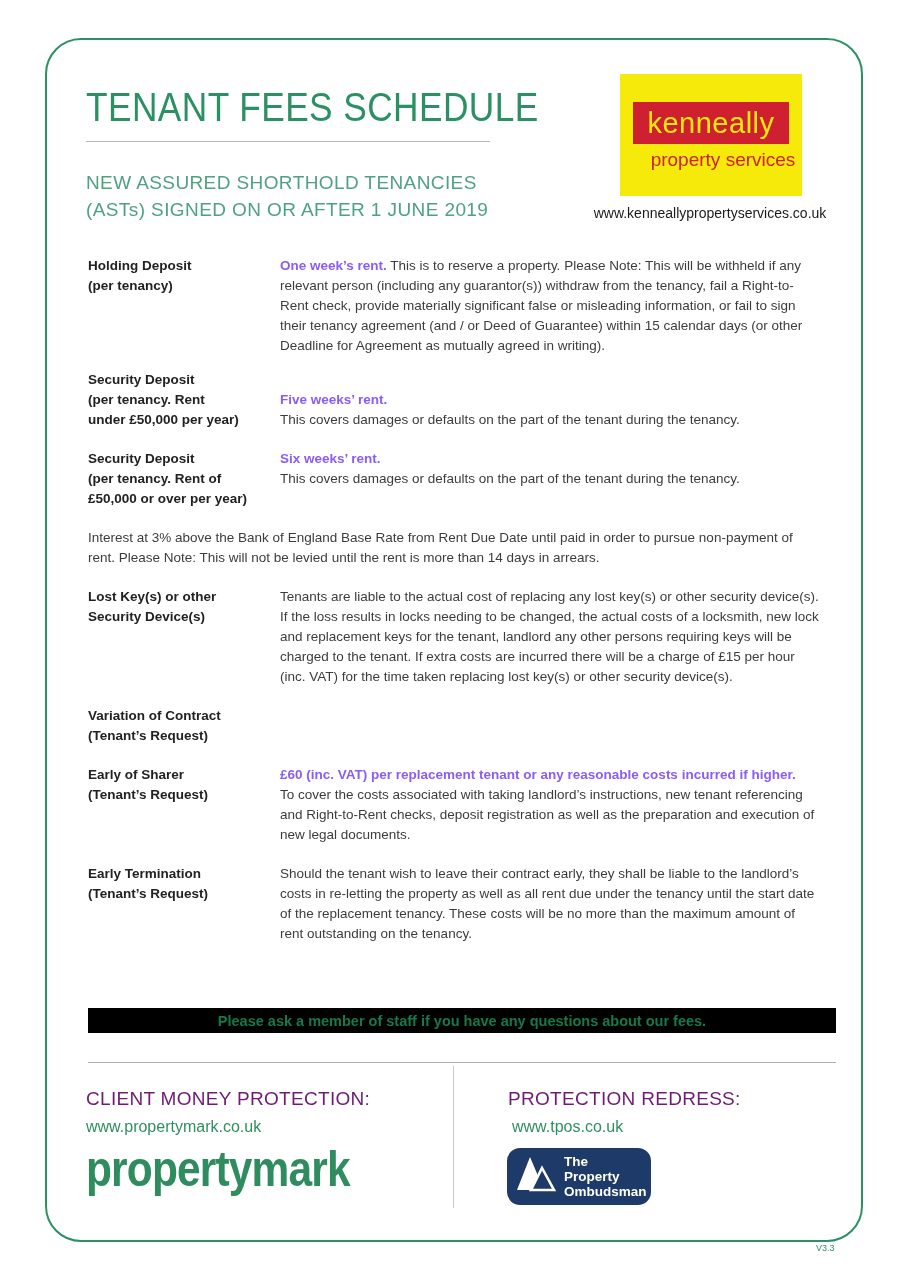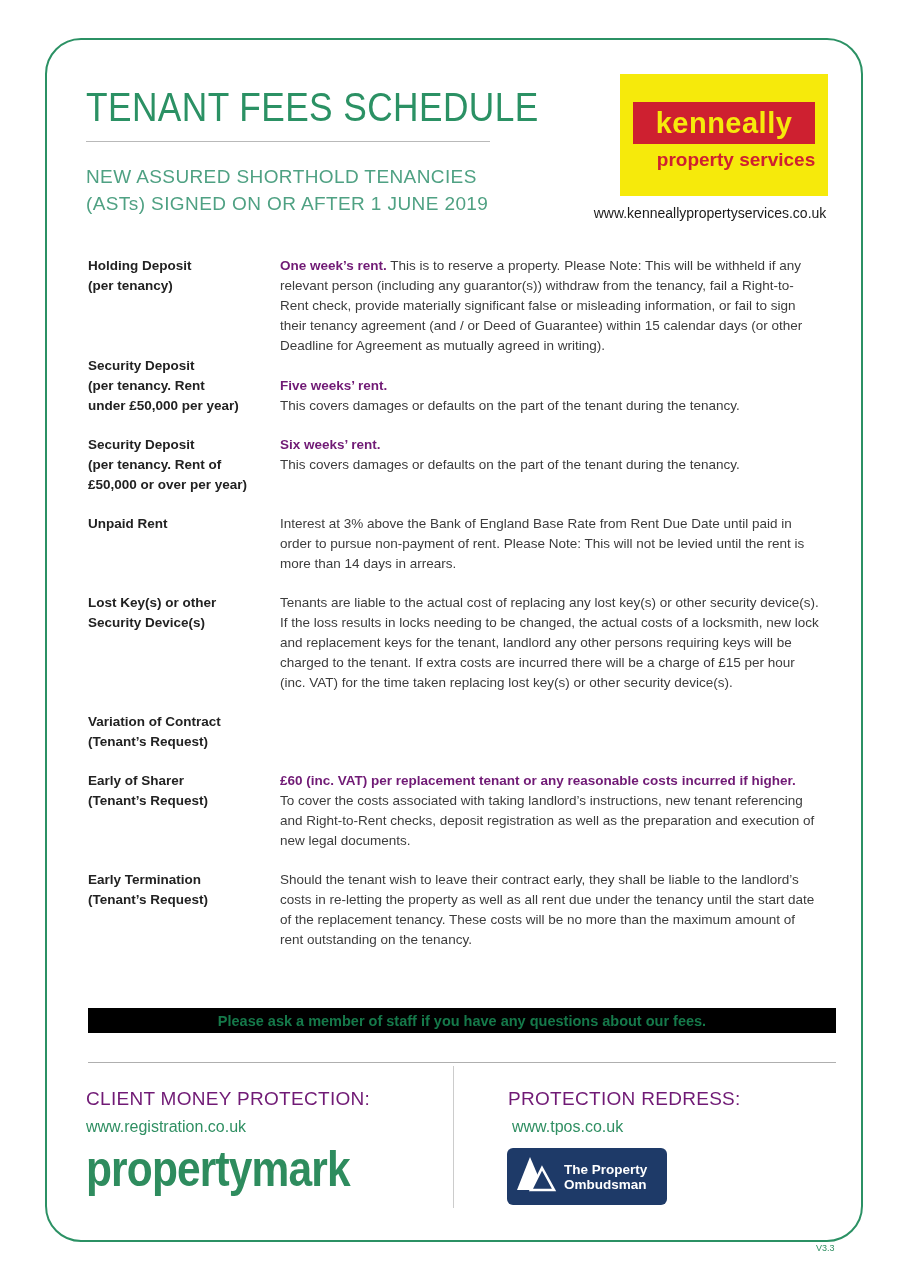--- a/index.html
+++ b/index.html
@@ -35,37 +35,36 @@
     transform-origin: left top;
   }
   .title-divider {
     position: absolute;
     left: 86px; top: 141px;
     width: 404px; height: 1px;
     background: #b9b9b9;
   }
   .doc-subtitle {
     position: absolute;
-    left: 86px; top: 163px;
+    left: 86px; top: 169px;
     width: 440px;
     font-size: 19px;
     line-height: 27px;
     letter-spacing: 0.4px;
     color: #4FA183;
     white-space: pre-line;
   }
 
   
   .kp-logo {
     position: absolute;
     left: 620px; top: 74px;
-    width: 208px; height: 122px;
+    width: 182px; height: 122px;
     background: #F6EA0B;
     text-align: center;
-    font-weight: bold;
   }
   .kp-redbox {
     margin: 28px 13px 0 13px;
     height: 42px;
     background: #CE2030;
     display: flex; align-items: center; justify-content: center;
   }
   .kp-name {
     color: #F6EA0B;
     font-size: 29px;
@@ -90,37 +89,37 @@
   
   .fees {
     position: absolute;
     left: 88px; top: 256px;
     width: 734px;
   }
   .fee-row {
     display: flex;
     margin-bottom: 19px;
   }
-  .fee-row.no-gap { margin-bottom: 0; }
+  .fee-row.no-gap { margin-bottom: 14px; }
   .fee-label {
     width: 192px;
     flex: 0 0 192px;
     font-size: 13.5px;
     font-weight: bold;
     line-height: 20px;
     color: #222222;
     white-space: pre-line;
   }
   .fee-desc {
     flex: 1;
     font-size: 13.5px;
     line-height: 20px;
     color: #3C3C3C;
   }
-  .fee-desc .lead { font-weight: bold; color: #701a75; }
+  .fee-desc .lead { font-weight: bold; color: #8b5cf6; }
   .fee-row.lead-block .lead { display: block; }
   .fee-row.offset-1 .fee-desc { padding-top: 20px; }
 
   
   .notice-banner {
     position: absolute;
     left: 88px; top: 1008px;
     width: 748px; height: 25px;
     background: #000000;
     display: flex; align-items: center; justify-content: center;
@@ -172,23 +171,23 @@
     letter-spacing: -1px;
     color: #2E8C5E;
     white-space: nowrap;
     transform: scaleX(0.85);
     transform-origin: left top;
   }
 
   .tpo-logo {
     position: absolute;
     left: 507px; top: 1148px;
-    width: 160px; height: 57px;
+    width: 144px; height: 57px;
     background: #1E3A68;
-    border-radius: 6px;
+    border-radius: 13px;
     display: flex; align-items: center;
     padding: 6px 8px;
     gap: 7px;
   }
   .tpo-mark { flex: 0 0 auto; }
   .tpo-text {
     color: #ffffff;
     font-size: 13.5px;
     font-weight: bold;
     line-height: 15px;
@@ -246,21 +245,20 @@
       <div class="fee-label">Security Deposit
 (per tenancy. Rent of
 £50,000 or over per year)</div>
       <div class="fee-desc">
         <span class="lead">Six weeks’ rent.</span>
         <span>This covers damages or defaults on the part of the tenant during the tenancy.</span>
       </div>
     </div>
 
     <div class="fee-row">
-      <div class="fee-label">Unpaid Rent</div>
       <div class="fee-desc">
         <span>Interest at 3% above the Bank of England Base Rate from Rent Due Date until paid in order to pursue non-payment of rent. Please Note: This will not be levied until the rent is more than 14 days in arrears.</span>
       </div>
     </div>
 
     <div class="fee-row">
       <div class="fee-label">Lost Key(s) or other
 Security Device(s)</div>
       <div class="fee-desc">
         <span>Tenants are liable to the actual cost of replacing any lost key(s) or other security device(s). If the loss results in locks needing to be changed, the actual costs of a locksmith, new lock and replacement keys for the tenant, landlord any other persons requiring keys will be charged to the tenant. If extra costs are incurred there will be a charge of £15 per hour (inc. VAT) for the time taken replacing lost key(s) or other security device(s).</span>
@@ -290,21 +288,21 @@
     </div>
 
   </div>
 
   <div class="notice-banner">Please ask a member of staff if you have any questions about our fees.</div>
 
   <div class="footer-rule"></div>
   <div class="footer-vdivider"></div>
 
   <div class="footer-heading cmp-heading">CLIENT MONEY PROTECTION:</div>
-  <div class="footer-url cmp-url">www.registration.co.uk</div>
+  <div class="footer-url cmp-url">www.propertymark.co.uk</div>
   <div class="propertymark-wordmark">propertymark</div>
 
   <div class="footer-heading redress-heading">PROTECTION REDRESS:</div>
   <div class="footer-url redress-url">www.tpos.co.uk</div>
 
   <div class="tpo-logo">
     <span class="tpo-mark">
       <svg width="42" height="40" viewBox="0 0 42 40">
         <path d="M15 2 L29 35 L2 35 Z" fill="#ffffff"></path>
         <path d="M27 13 L39 35 L16 35 Z" fill="#1E3A68" stroke="#ffffff" stroke-width="2.6"></path>

